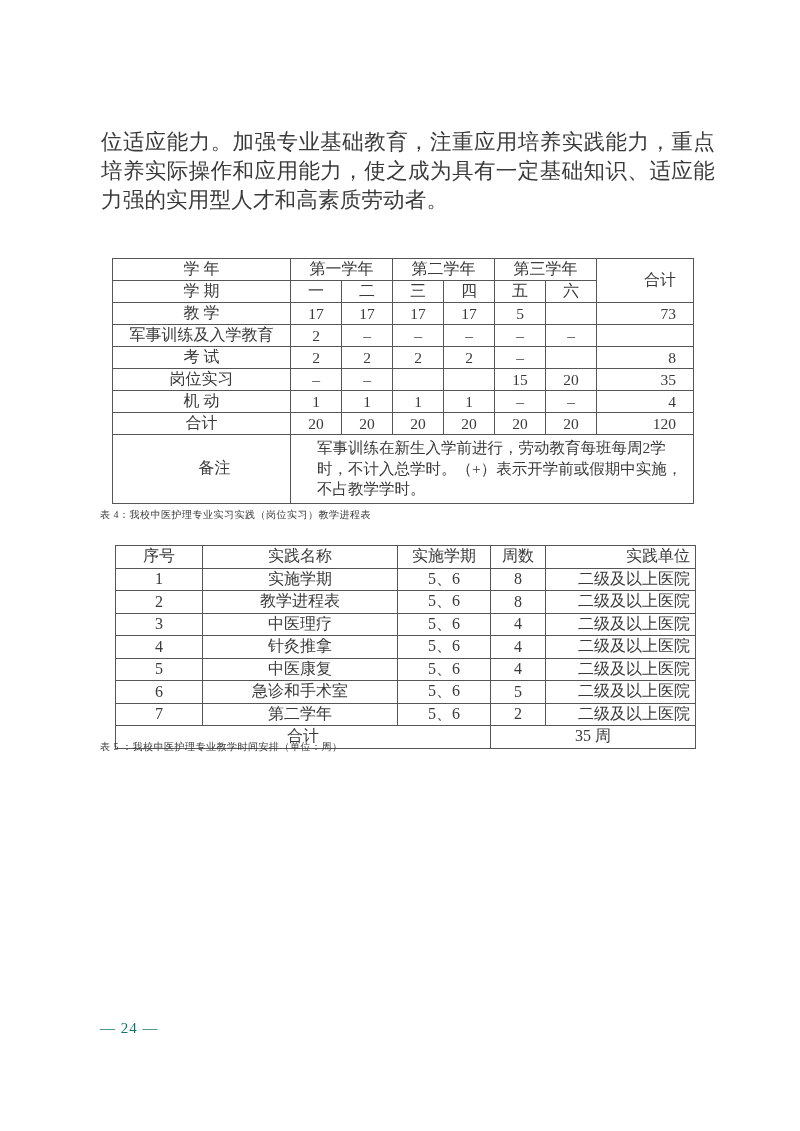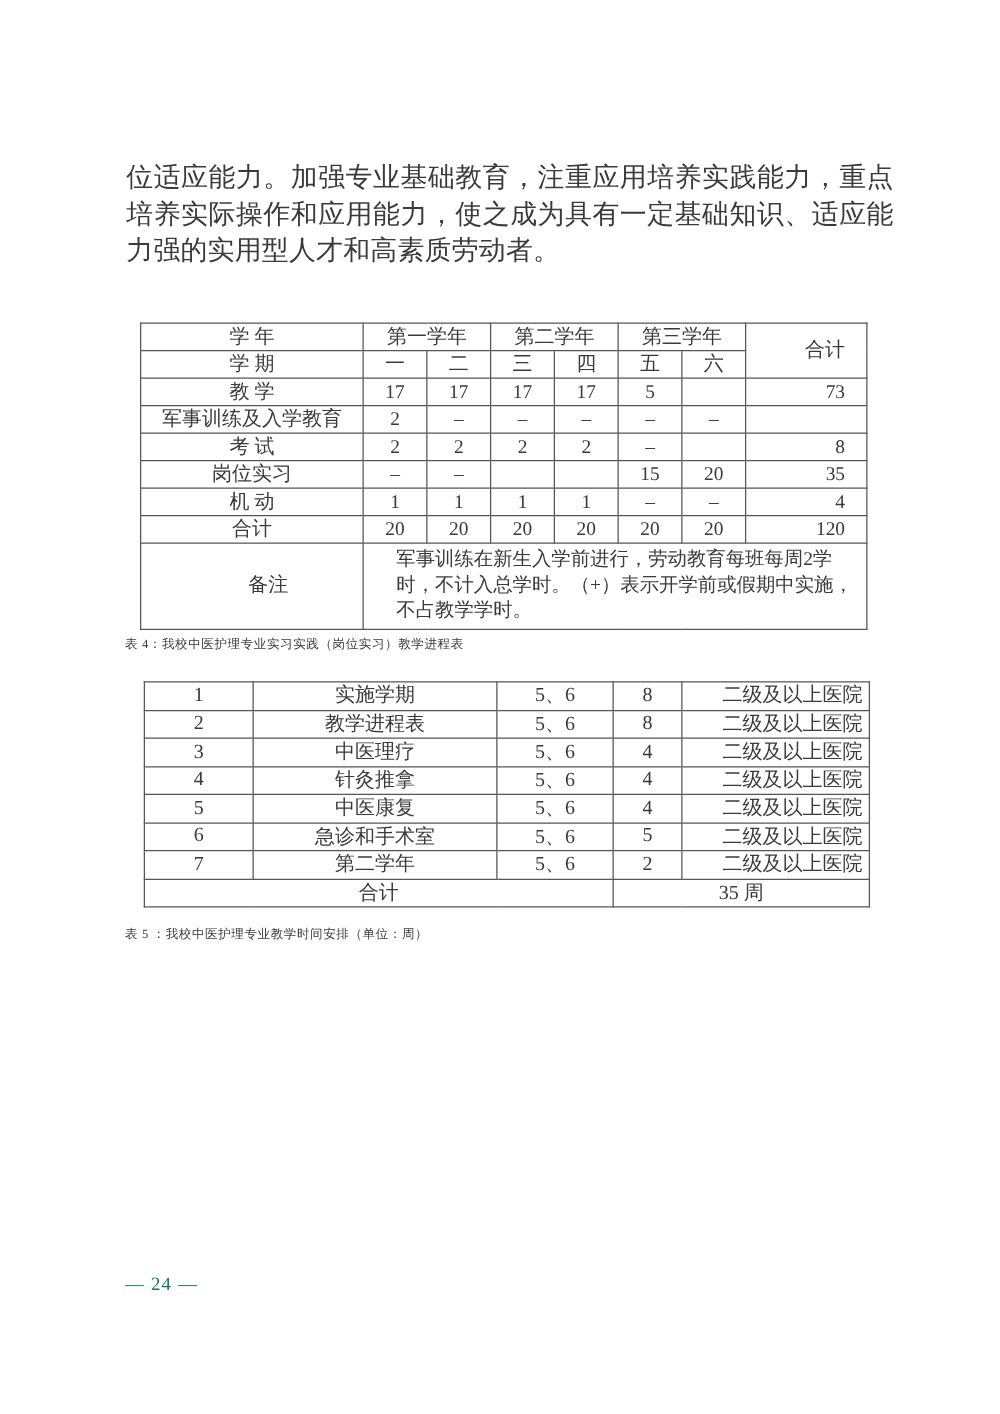--- a/index.html
+++ b/index.html
@@ -140,20 +140,27 @@
 
 <table class="t2">
   <colgroup>
     <col style="width:87px">
       <col style="width:195px">
       <col style="width:93px">
     <col style="width:55px">
       <col style="width:150px">
   </colgroup>
   <tbody>
+      <tr>
+    <td>序号</td>
+    <td>实践名称</td>
+    <td>实施学期</td>
+    <td>周数</td>
+    <td class="unit">实践单位</td>
+  </tr>
   <tr>
     <td>1</td>
     <td>实施学期</td>
     <td>5、6</td>
     <td>8</td>
     <td class="unit">二级及以上医院</td>
   </tr>
   <tr>
     <td>2</td>
     <td>教学进程表</td>

